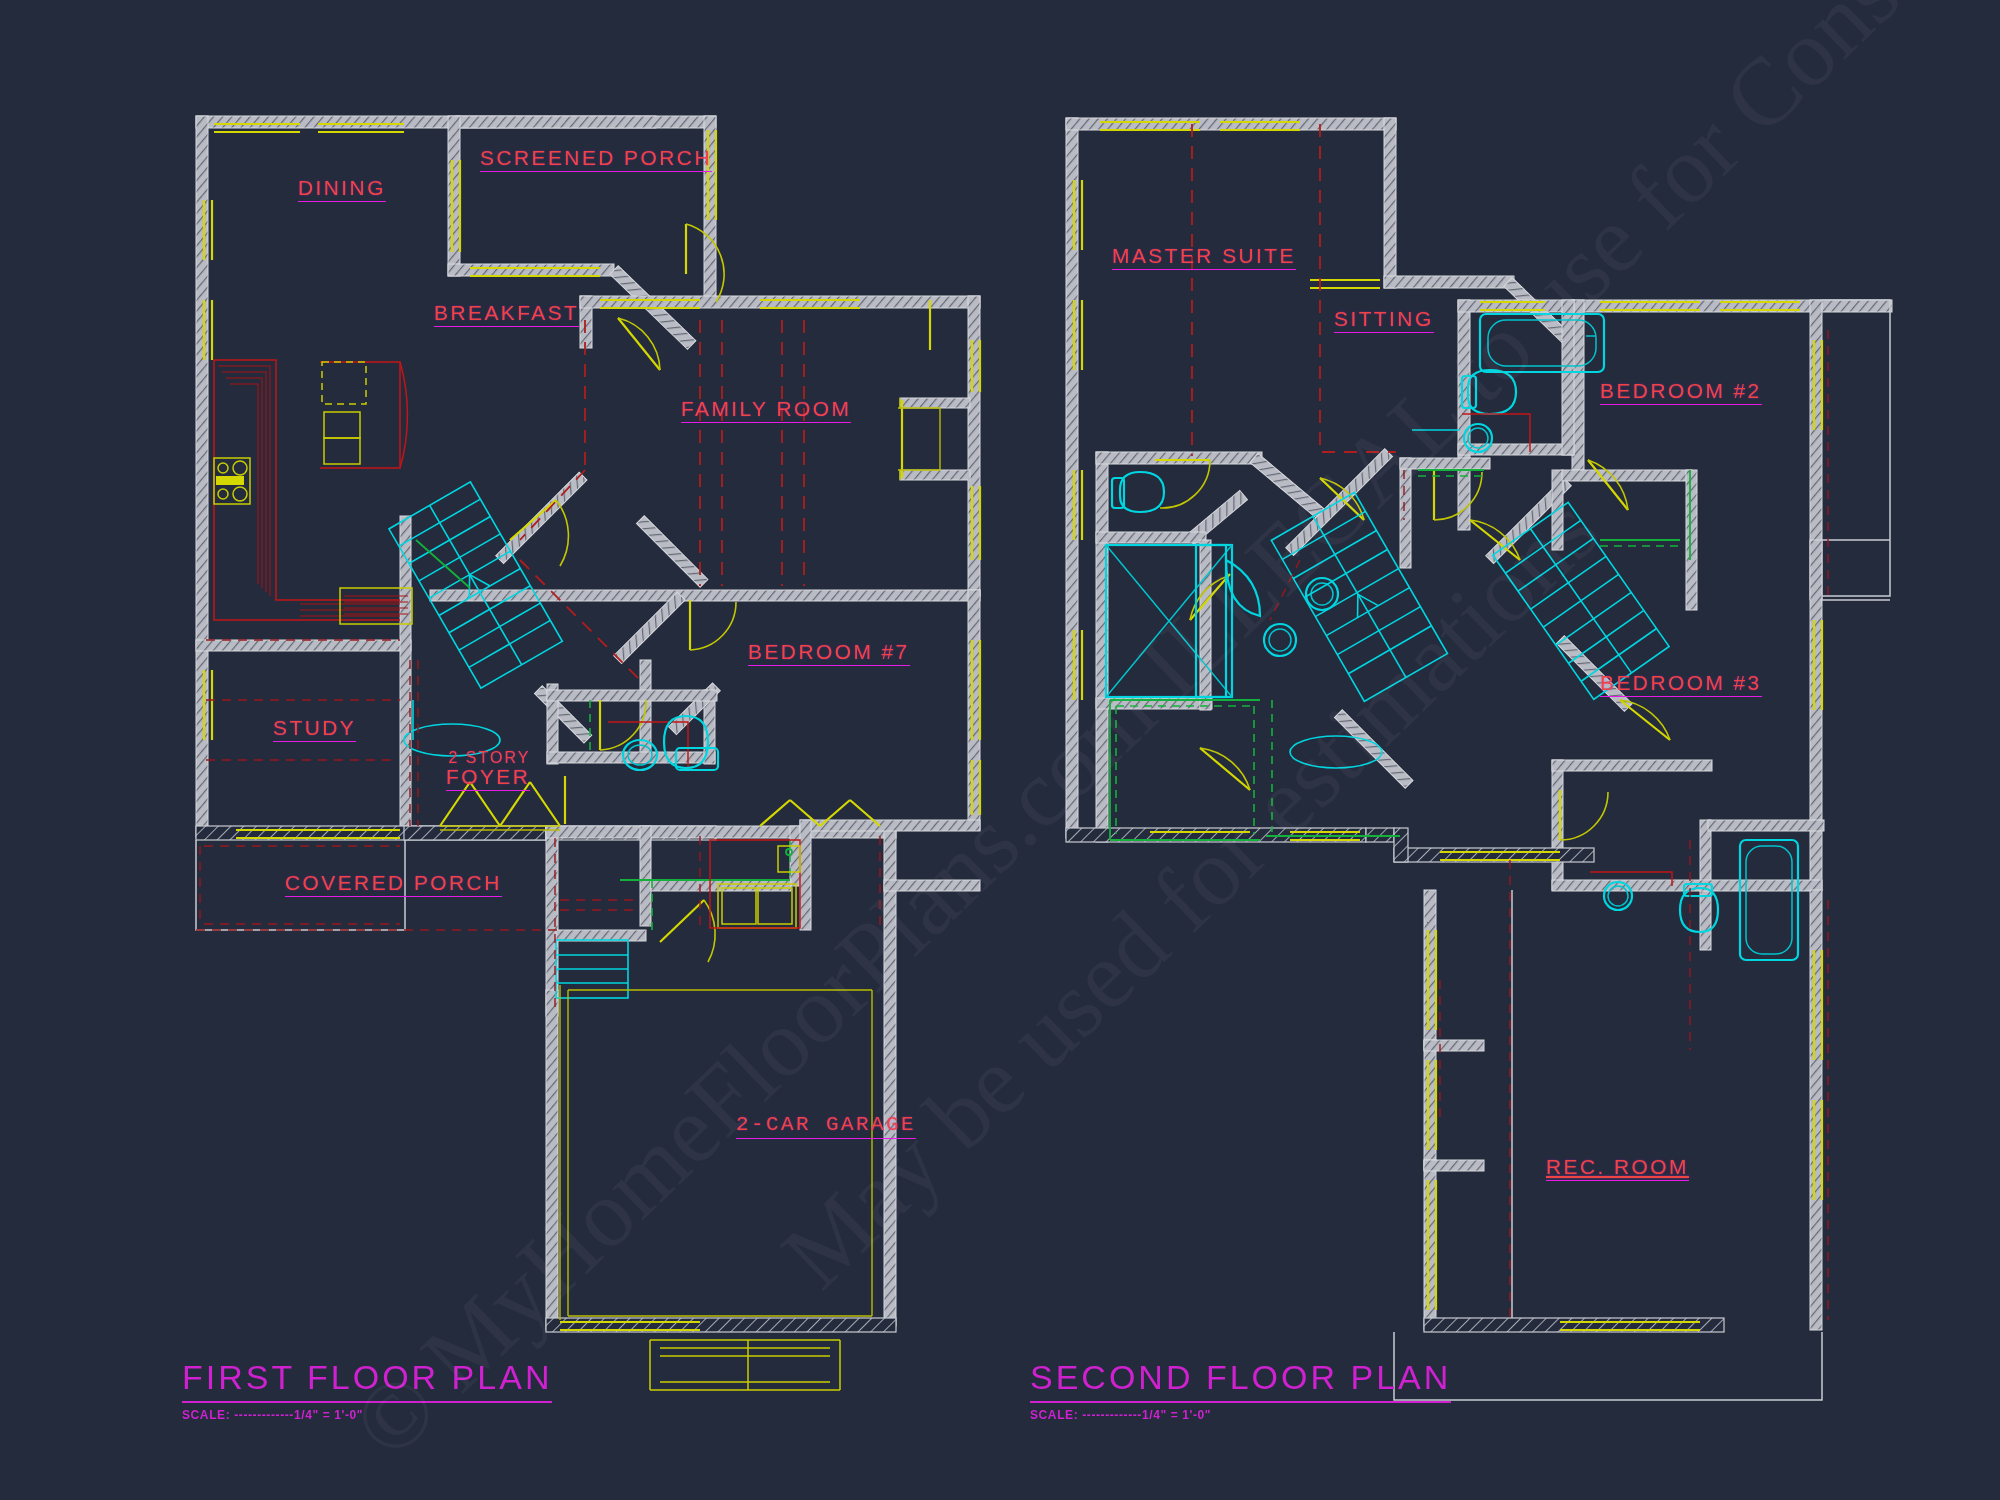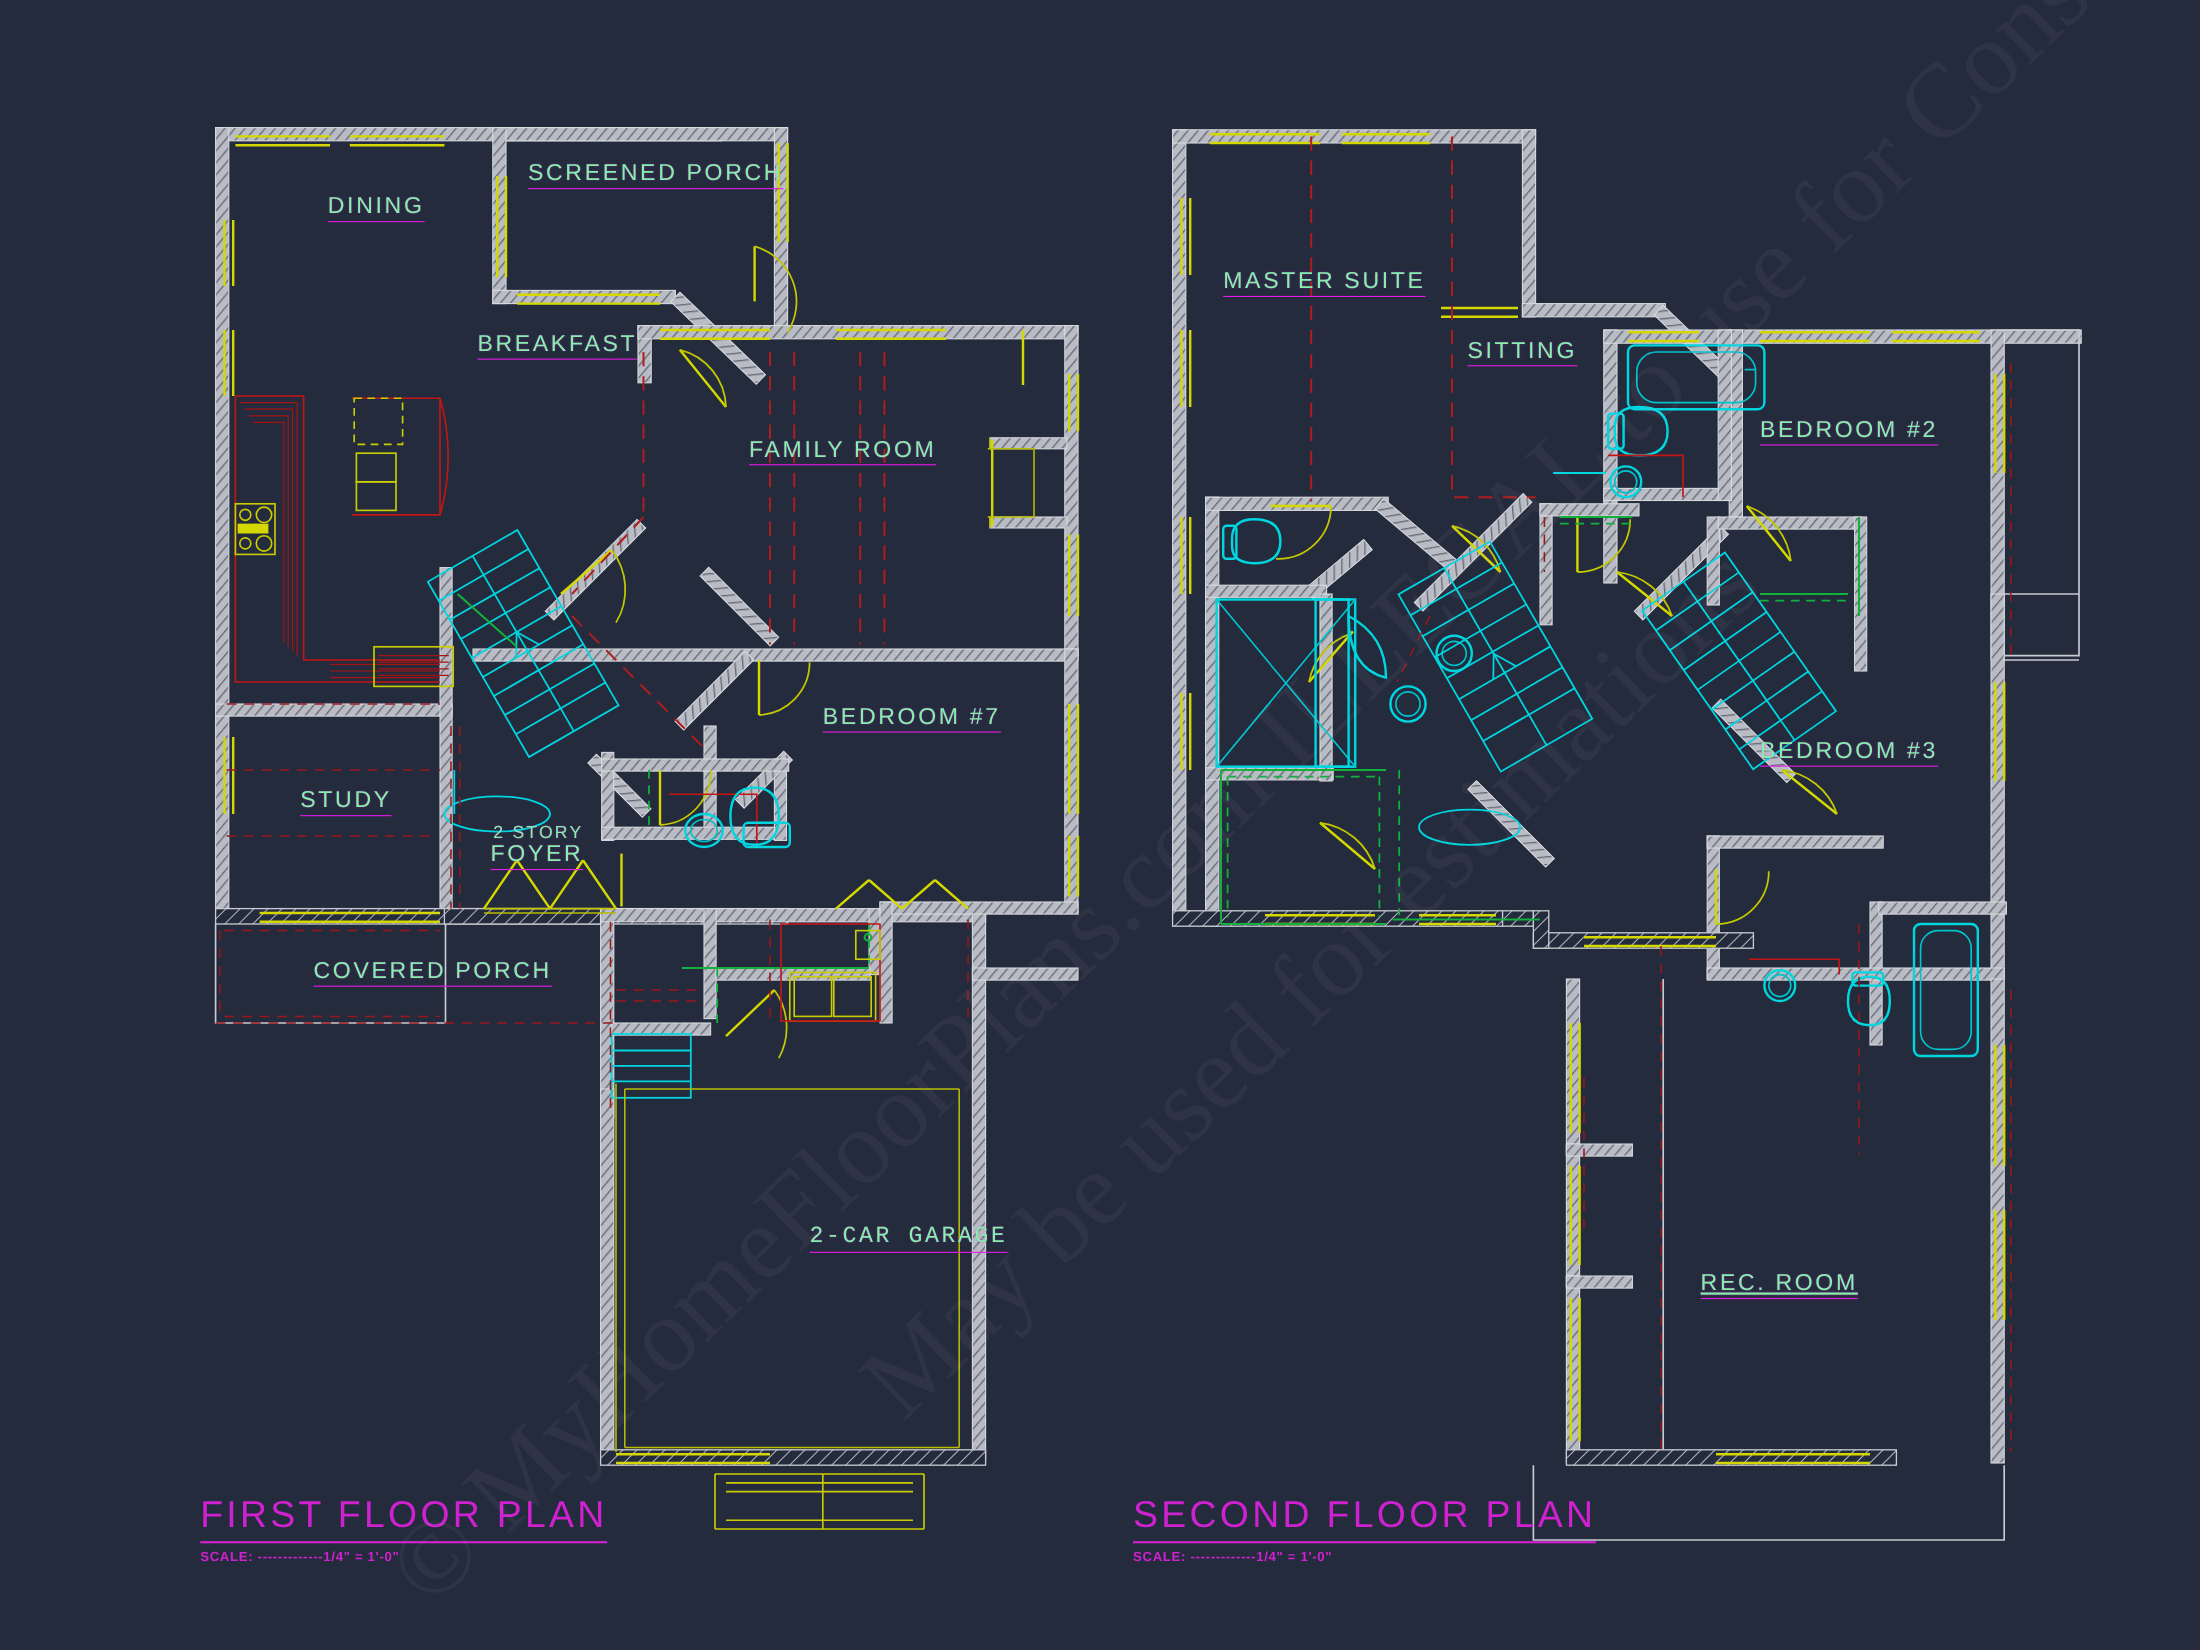--- a/index.html
+++ b/index.html
@@ -33,21 +33,21 @@
   .cab-th      { fill: none; stroke: #a81212; stroke-width: 1.1; }
   .dash-red    { fill: none; stroke: #b01d1d; stroke-width: 1.8; stroke-dasharray: 13 9; }
   .dash-red-s  { fill: none; stroke: #98181c; stroke-width: 1.4; stroke-dasharray: 9 7; }
   .green       { fill: none; stroke: #13b13c; stroke-width: 1.8; }
   .green-d     { fill: none; stroke: #13b13c; stroke-width: 1.6; stroke-dasharray: 8 6; }
   .outline     { fill: none; stroke: #c8cbd2; stroke-width: 1.5; }
   .thin-y      { fill: none; stroke: #b9bd00; stroke-width: 1.4; }
 
   .label {
     position: absolute;
-    color: #86efac;
+    color: #ef4444;
     font-family: "Liberation Sans", sans-serif;
     font-weight: 300;
     letter-spacing: 2.4px;
     white-space: nowrap;
     border-bottom: 1.6px solid #e81ae8;
     padding-bottom: 3px;
     line-height: 1;
     text-shadow: 0 0 2px rgba(232,26,232,.45);
   }
   .label.rm  { font-size: 21px; }

